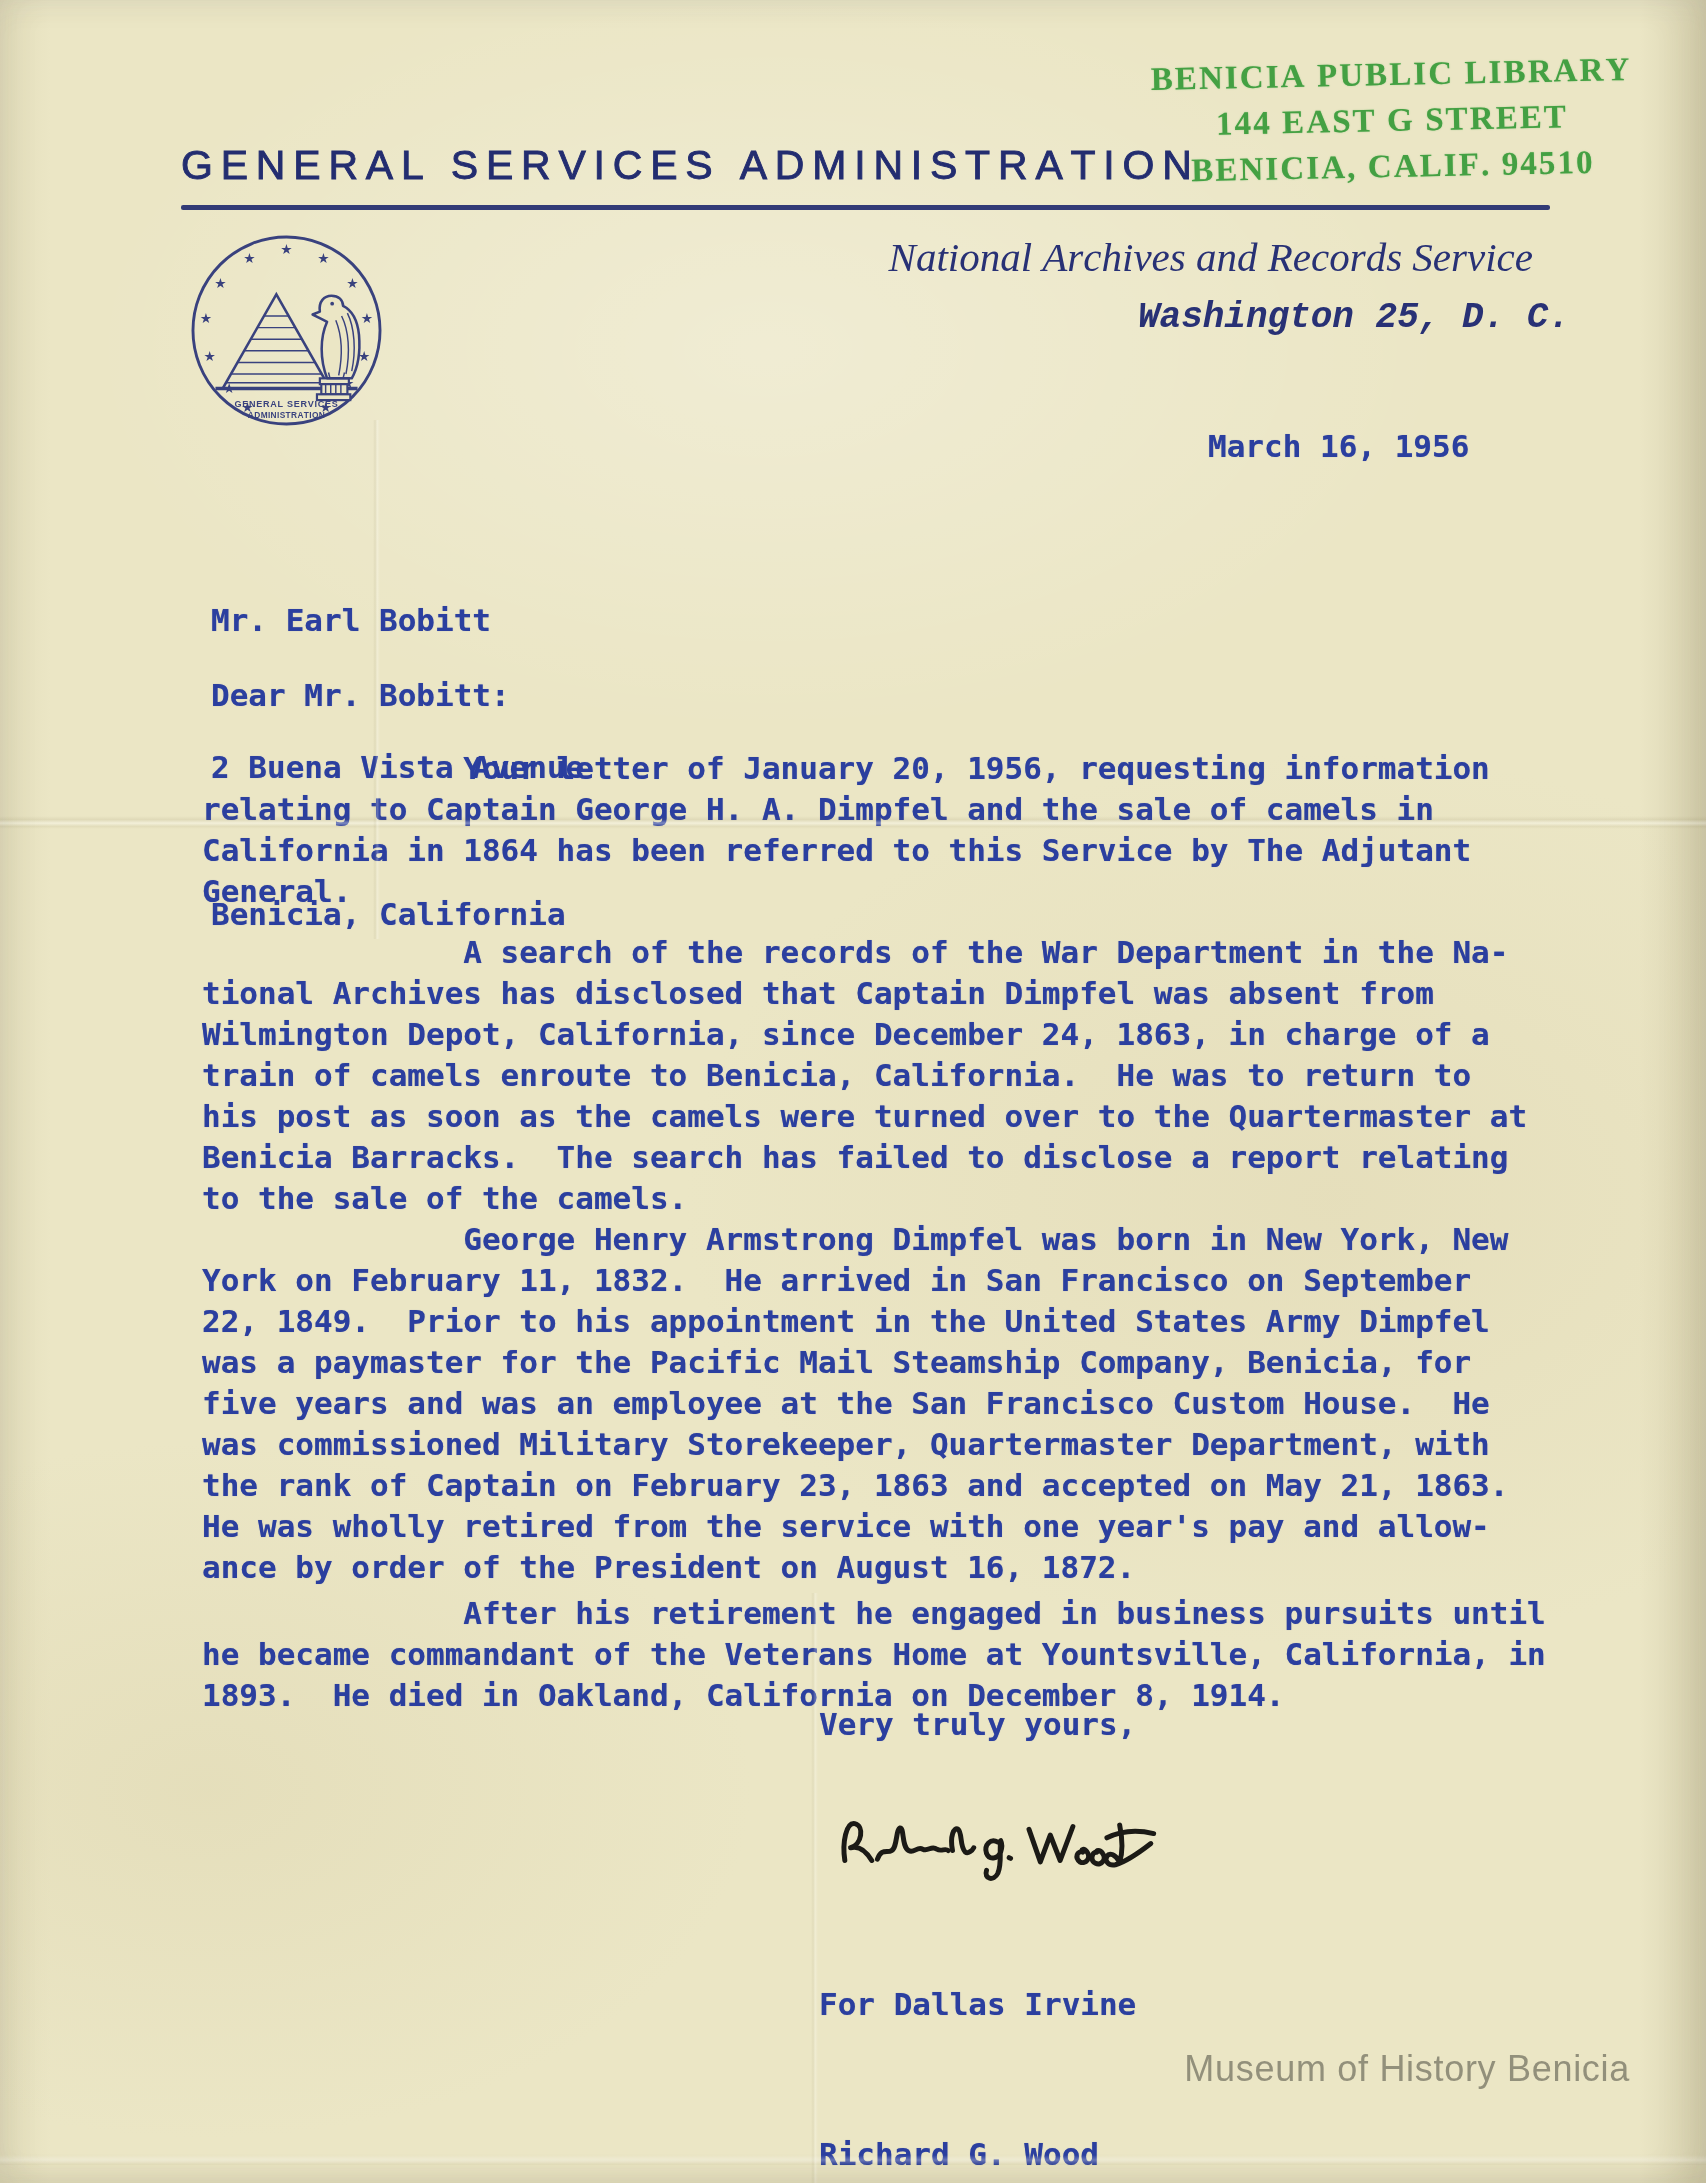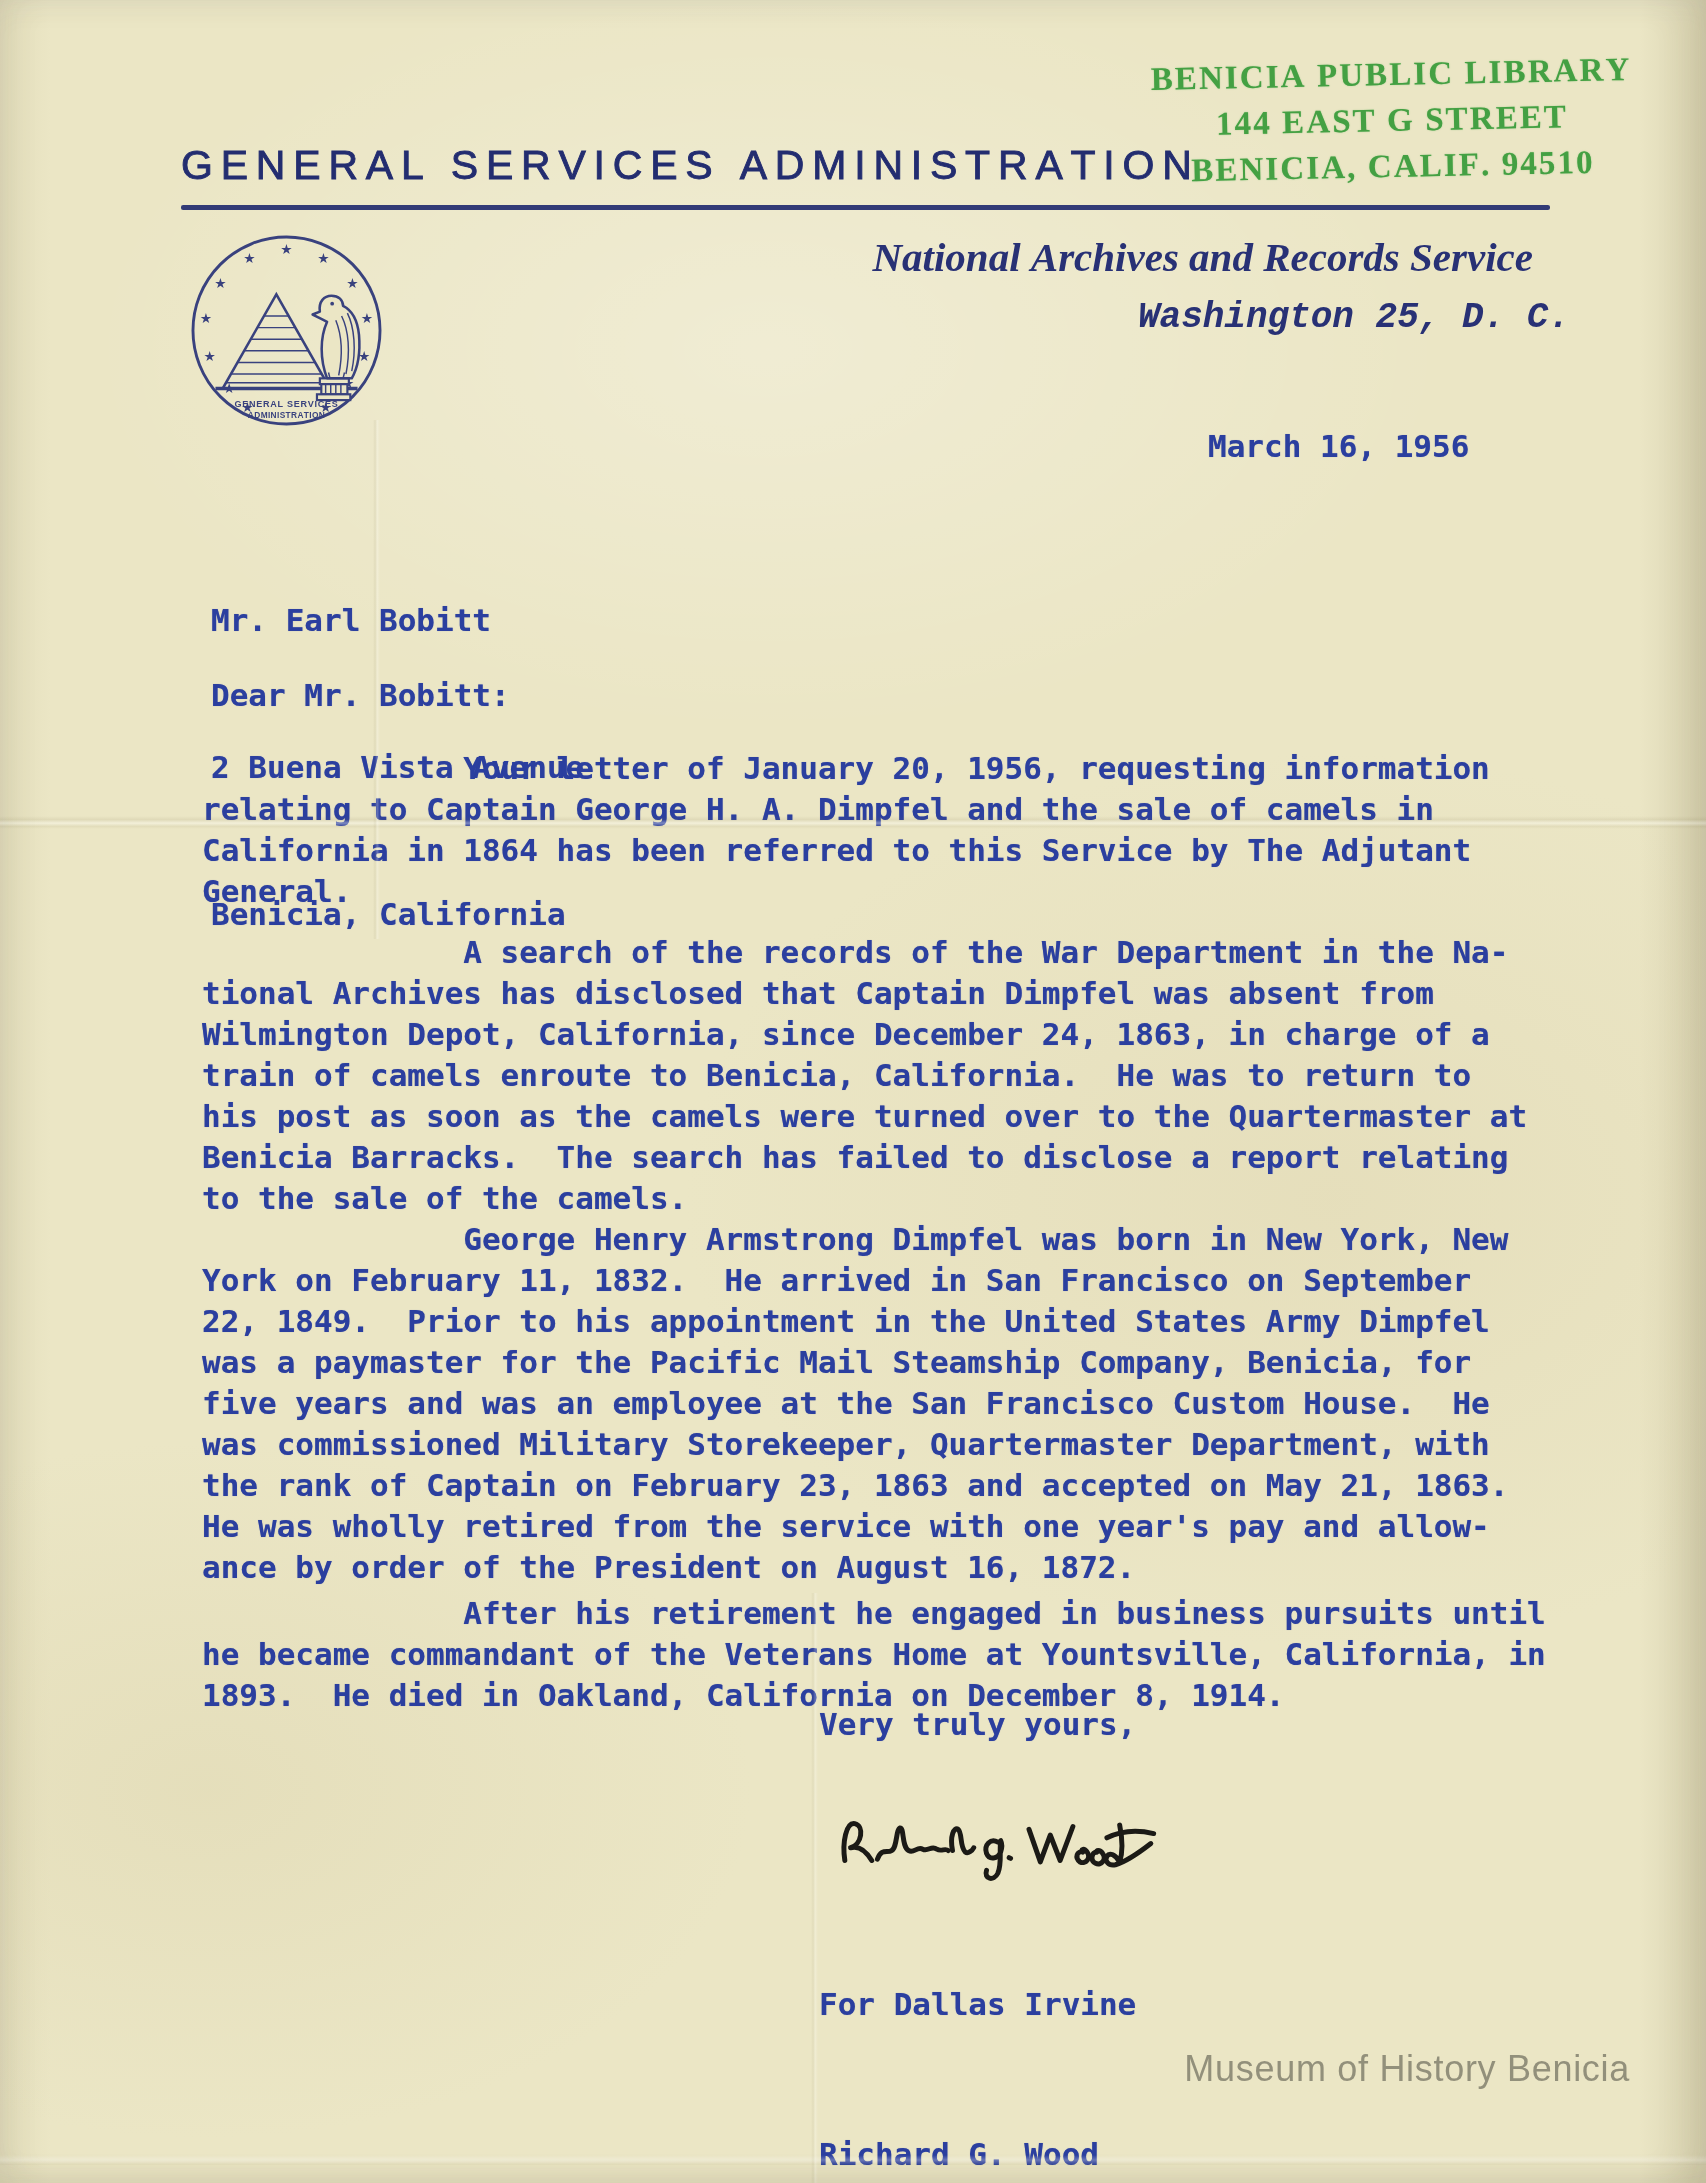--- a/index.html
+++ b/index.html
@@ -38,21 +38,21 @@
     -webkit-text-stroke:0.9px #232d70;
     white-space:nowrap;
   }
   .agency-rule{
     position:absolute;left:181px;top:205px;width:1369px;height:5px;
     background:#232d70;border-radius:2.1px;opacity:0.93;
   }
   .seal{position:absolute;left:185px;top:229px;width:203px;height:203px;opacity:0.92;}
   .service{
     position:absolute;right:174px;top:233px;
-    font-family:"Liberation Serif",serif;font-style:italic;font-weight:700;
+    font-family:"Liberation Serif",serif;font-style:italic;font-weight:400;
     font-size:41px;color:#283175;white-space:nowrap;
   }
   .location{
     position:absolute;right:137px;top:297px;
     font-family:Liberation Mono, monospace;font-style:italic;font-weight:600;
     font-size:36px;color:#283175;white-space:nowrap;
   }
   .date{left:1208px;top:390px;margin-top:36px;}
   .address{left:211px;top:498px;line-height:49px;}
   .subject{left:751px;top:600px;}

